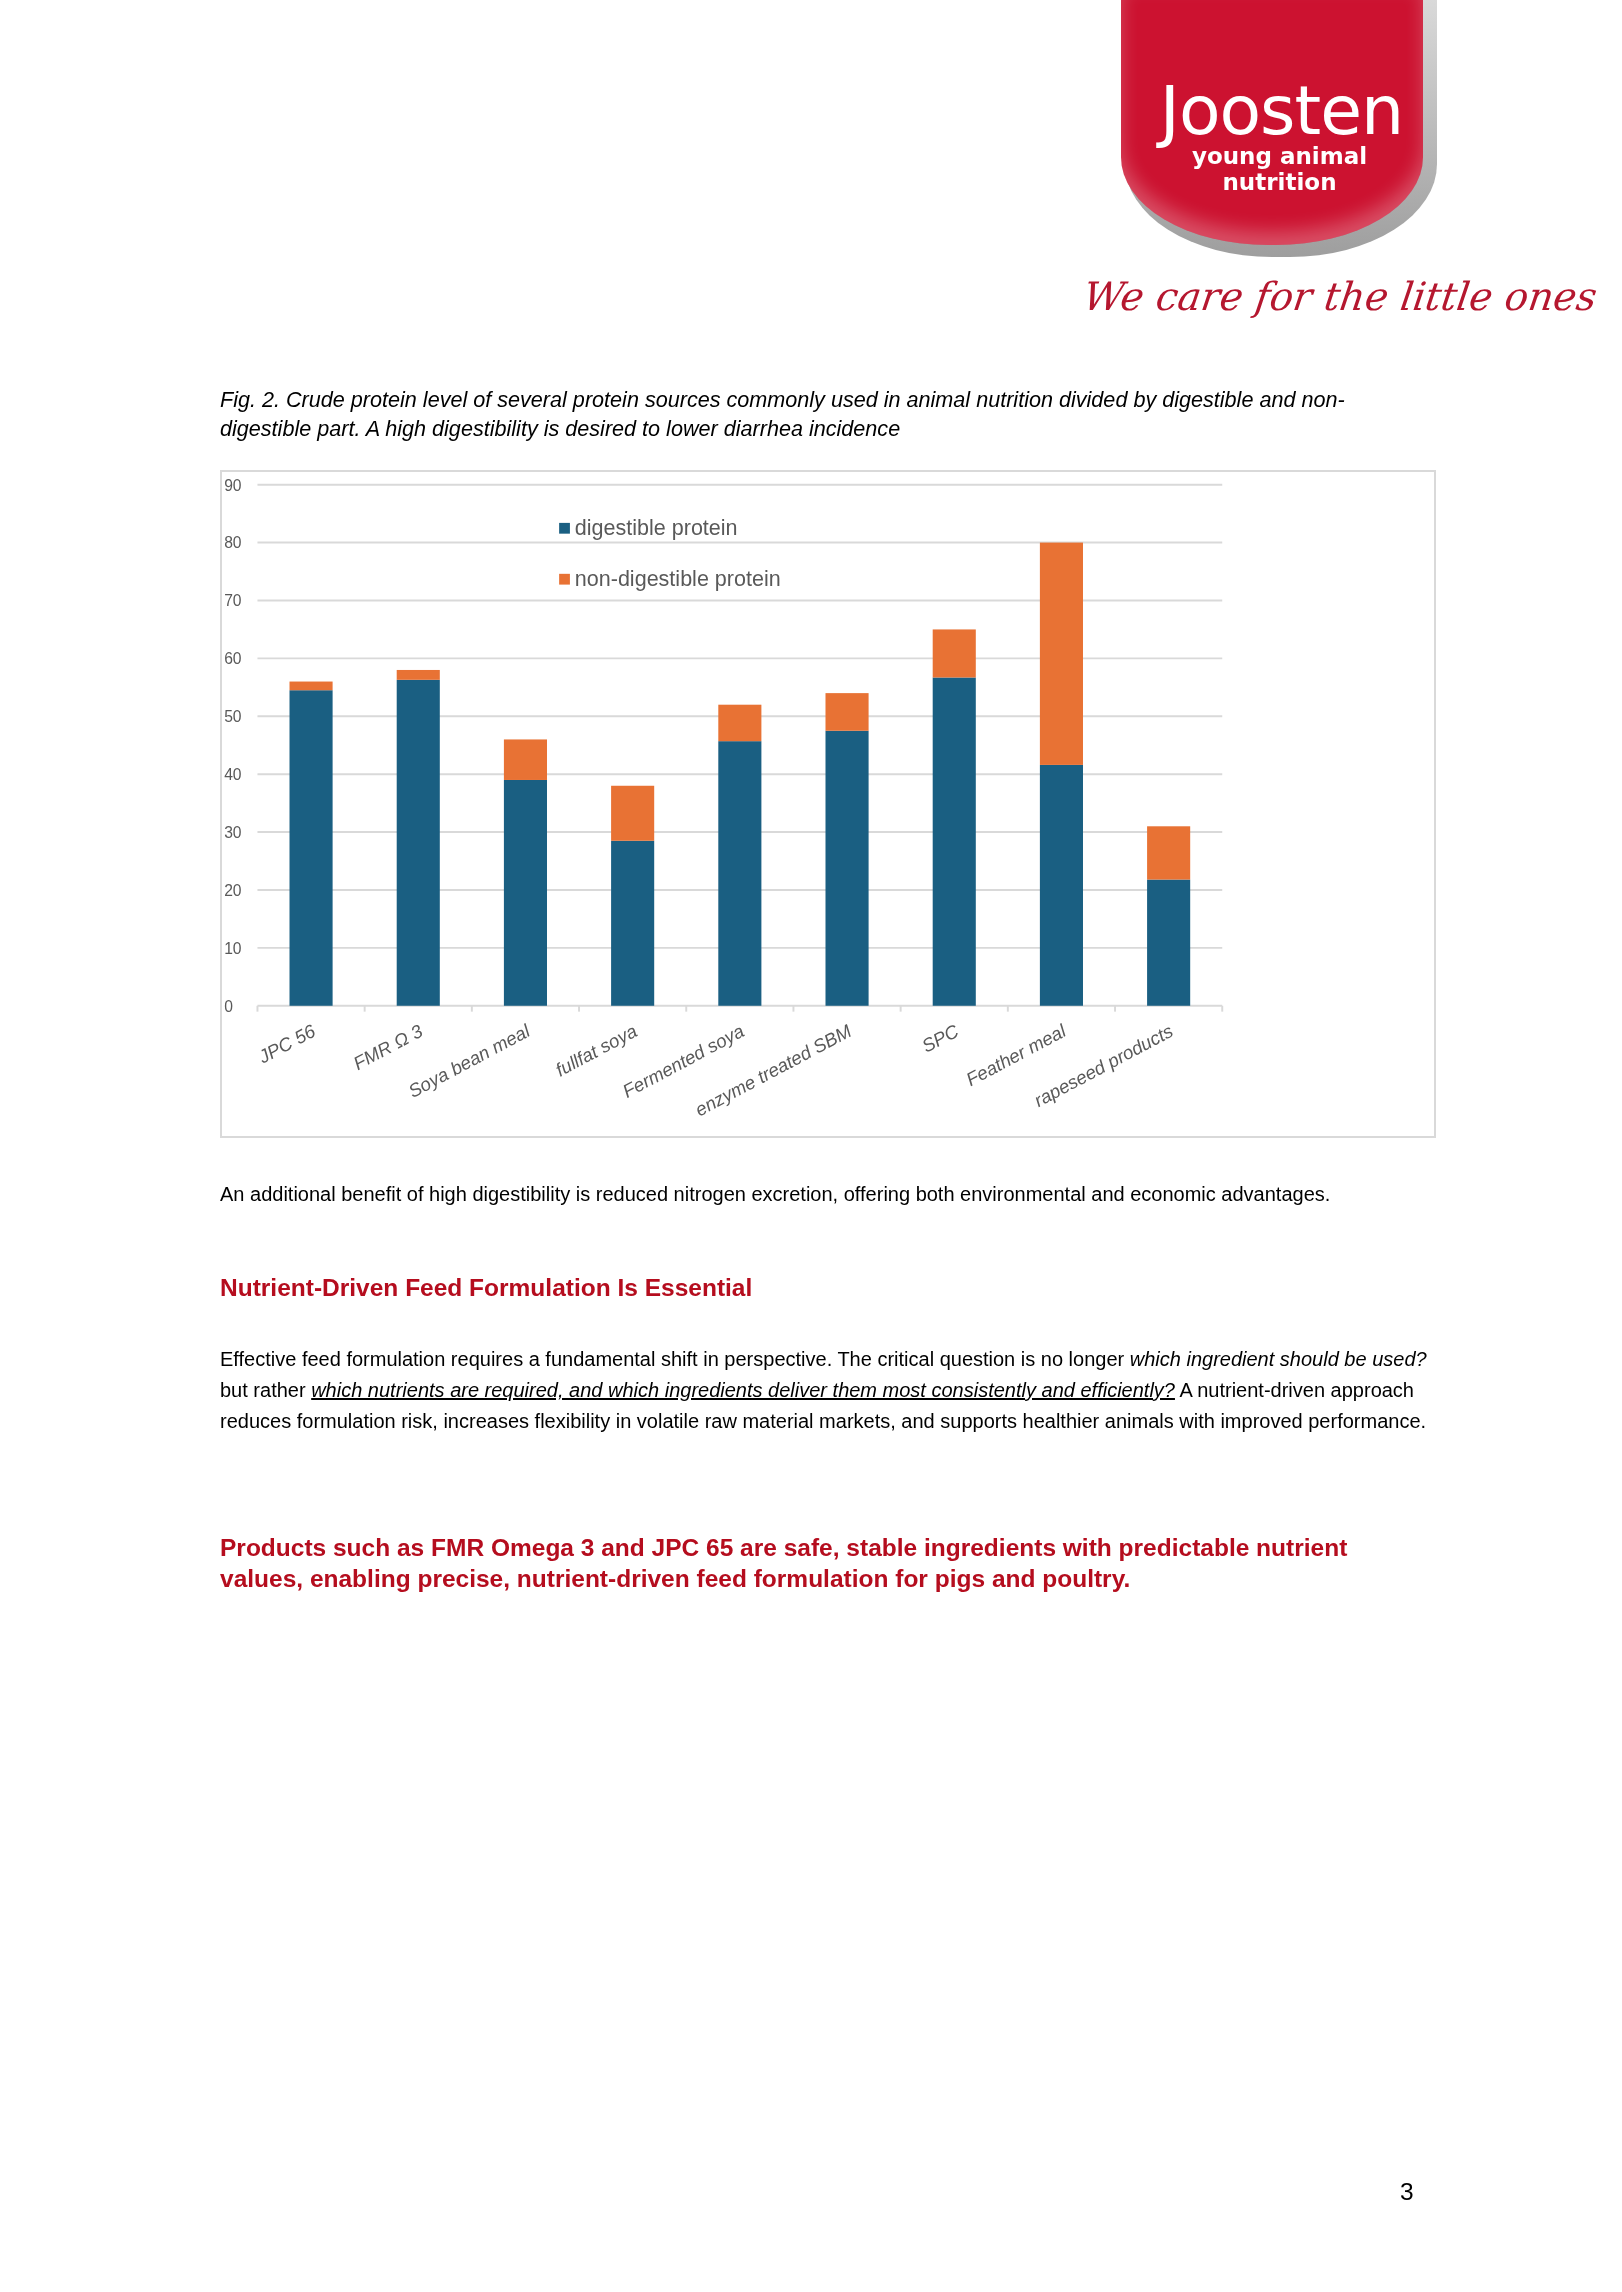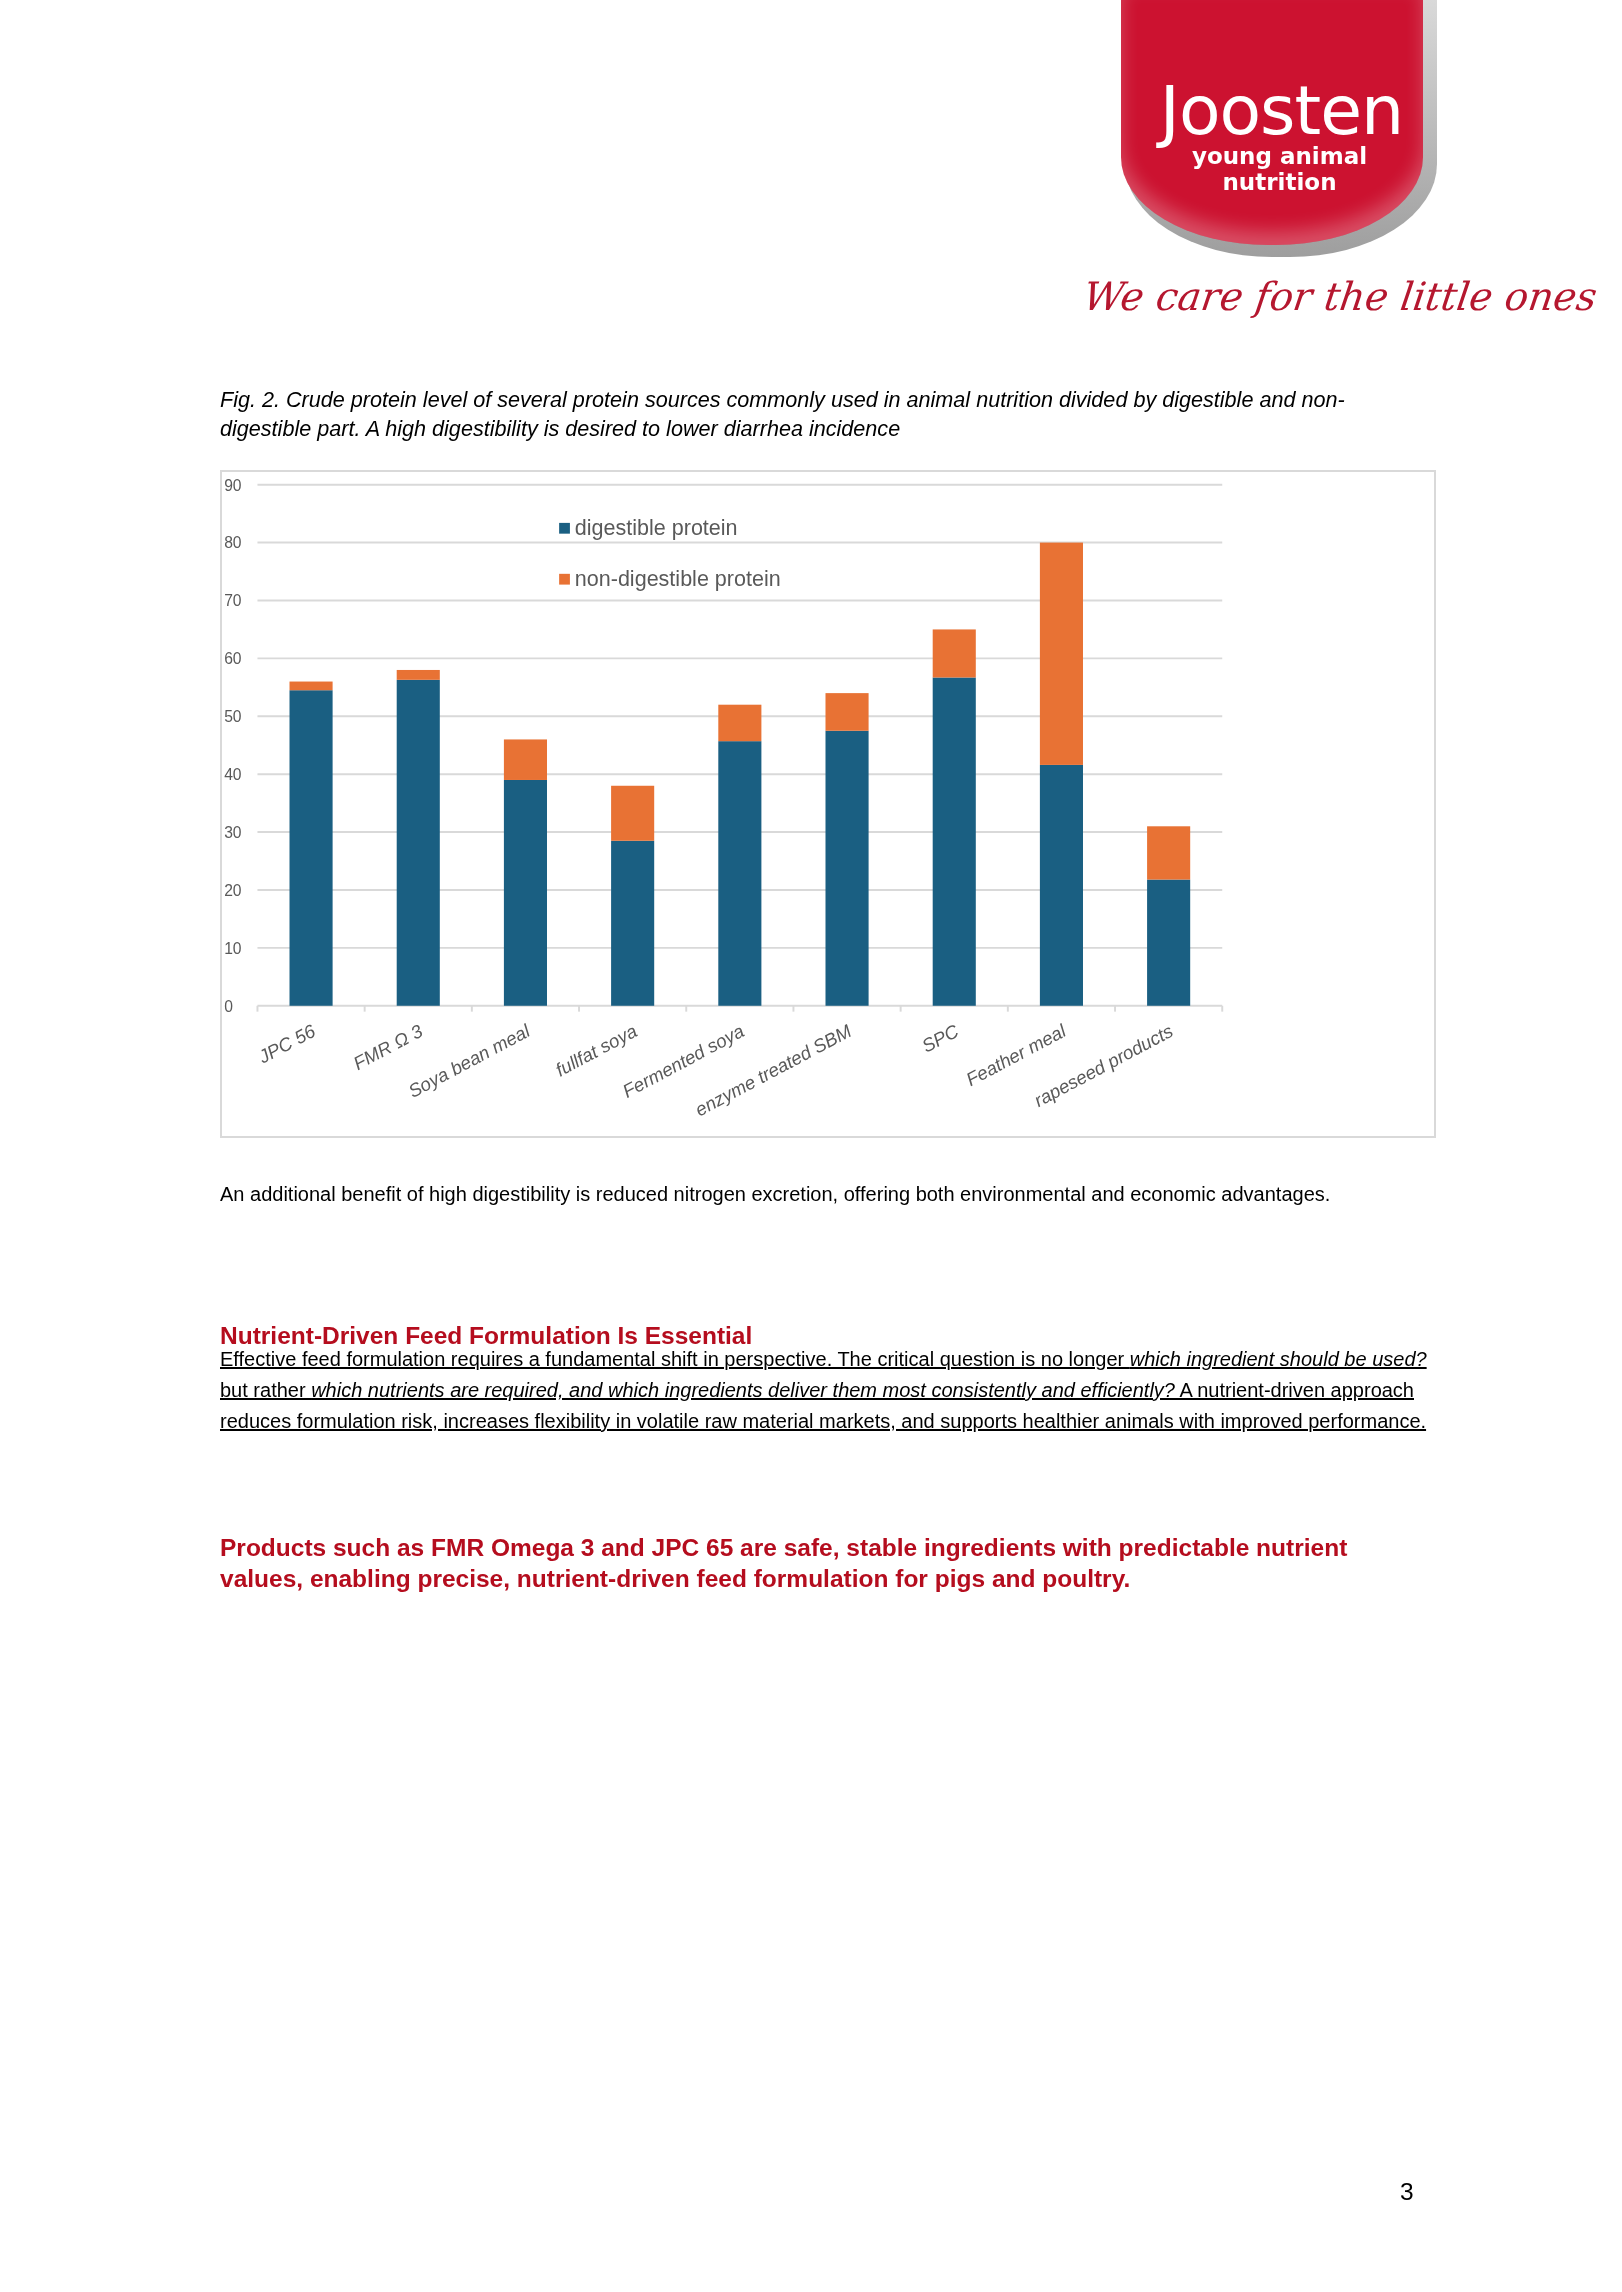--- a/index.html
+++ b/index.html
@@ -28,22 +28,22 @@
              font-style:italic; font-size:21.6px; line-height:29px; }
 
   
   .chart-frame { position:absolute; left:220px; top:470px; width:1216px; height:668px;
                  border:2px solid #d9d9d9; box-sizing:border-box; background:#fff; }
   .chart-svg { position:absolute; left:220px; top:470px; }
 
   
   .para { position:absolute; left:220px; width:1215px; font-size:20px; line-height:31px; }
   .p1 { top:1179px; }
-  .h2 { position:absolute; left:220px; top:1274px; font-size:24.5px; font-weight:bold; color:#b50d1e;margin-top:48px; }
-  .p2 { top:1344px;text-decoration:underline; }
+  .h2 { position:absolute; left:220px; top:1274px; font-size:24.5px; font-weight:bold; color:#b50d1e; }
+  .p2 { top:1344px; }
   .p2 .it { font-style:italic; }
   .p2 .u { font-style:italic; text-decoration:underline; }
   .callout { position:absolute; left:220px; top:1532px; width:1215px; font-size:24.5px;
              line-height:31px; font-weight:bold; color:#b50d1e; }
   .page-num { position:absolute; left:1400px; top:2178px; font-size:24.5px; }
 </style>
 </head>
 <body>
 
 <div class="logo-wrap">

